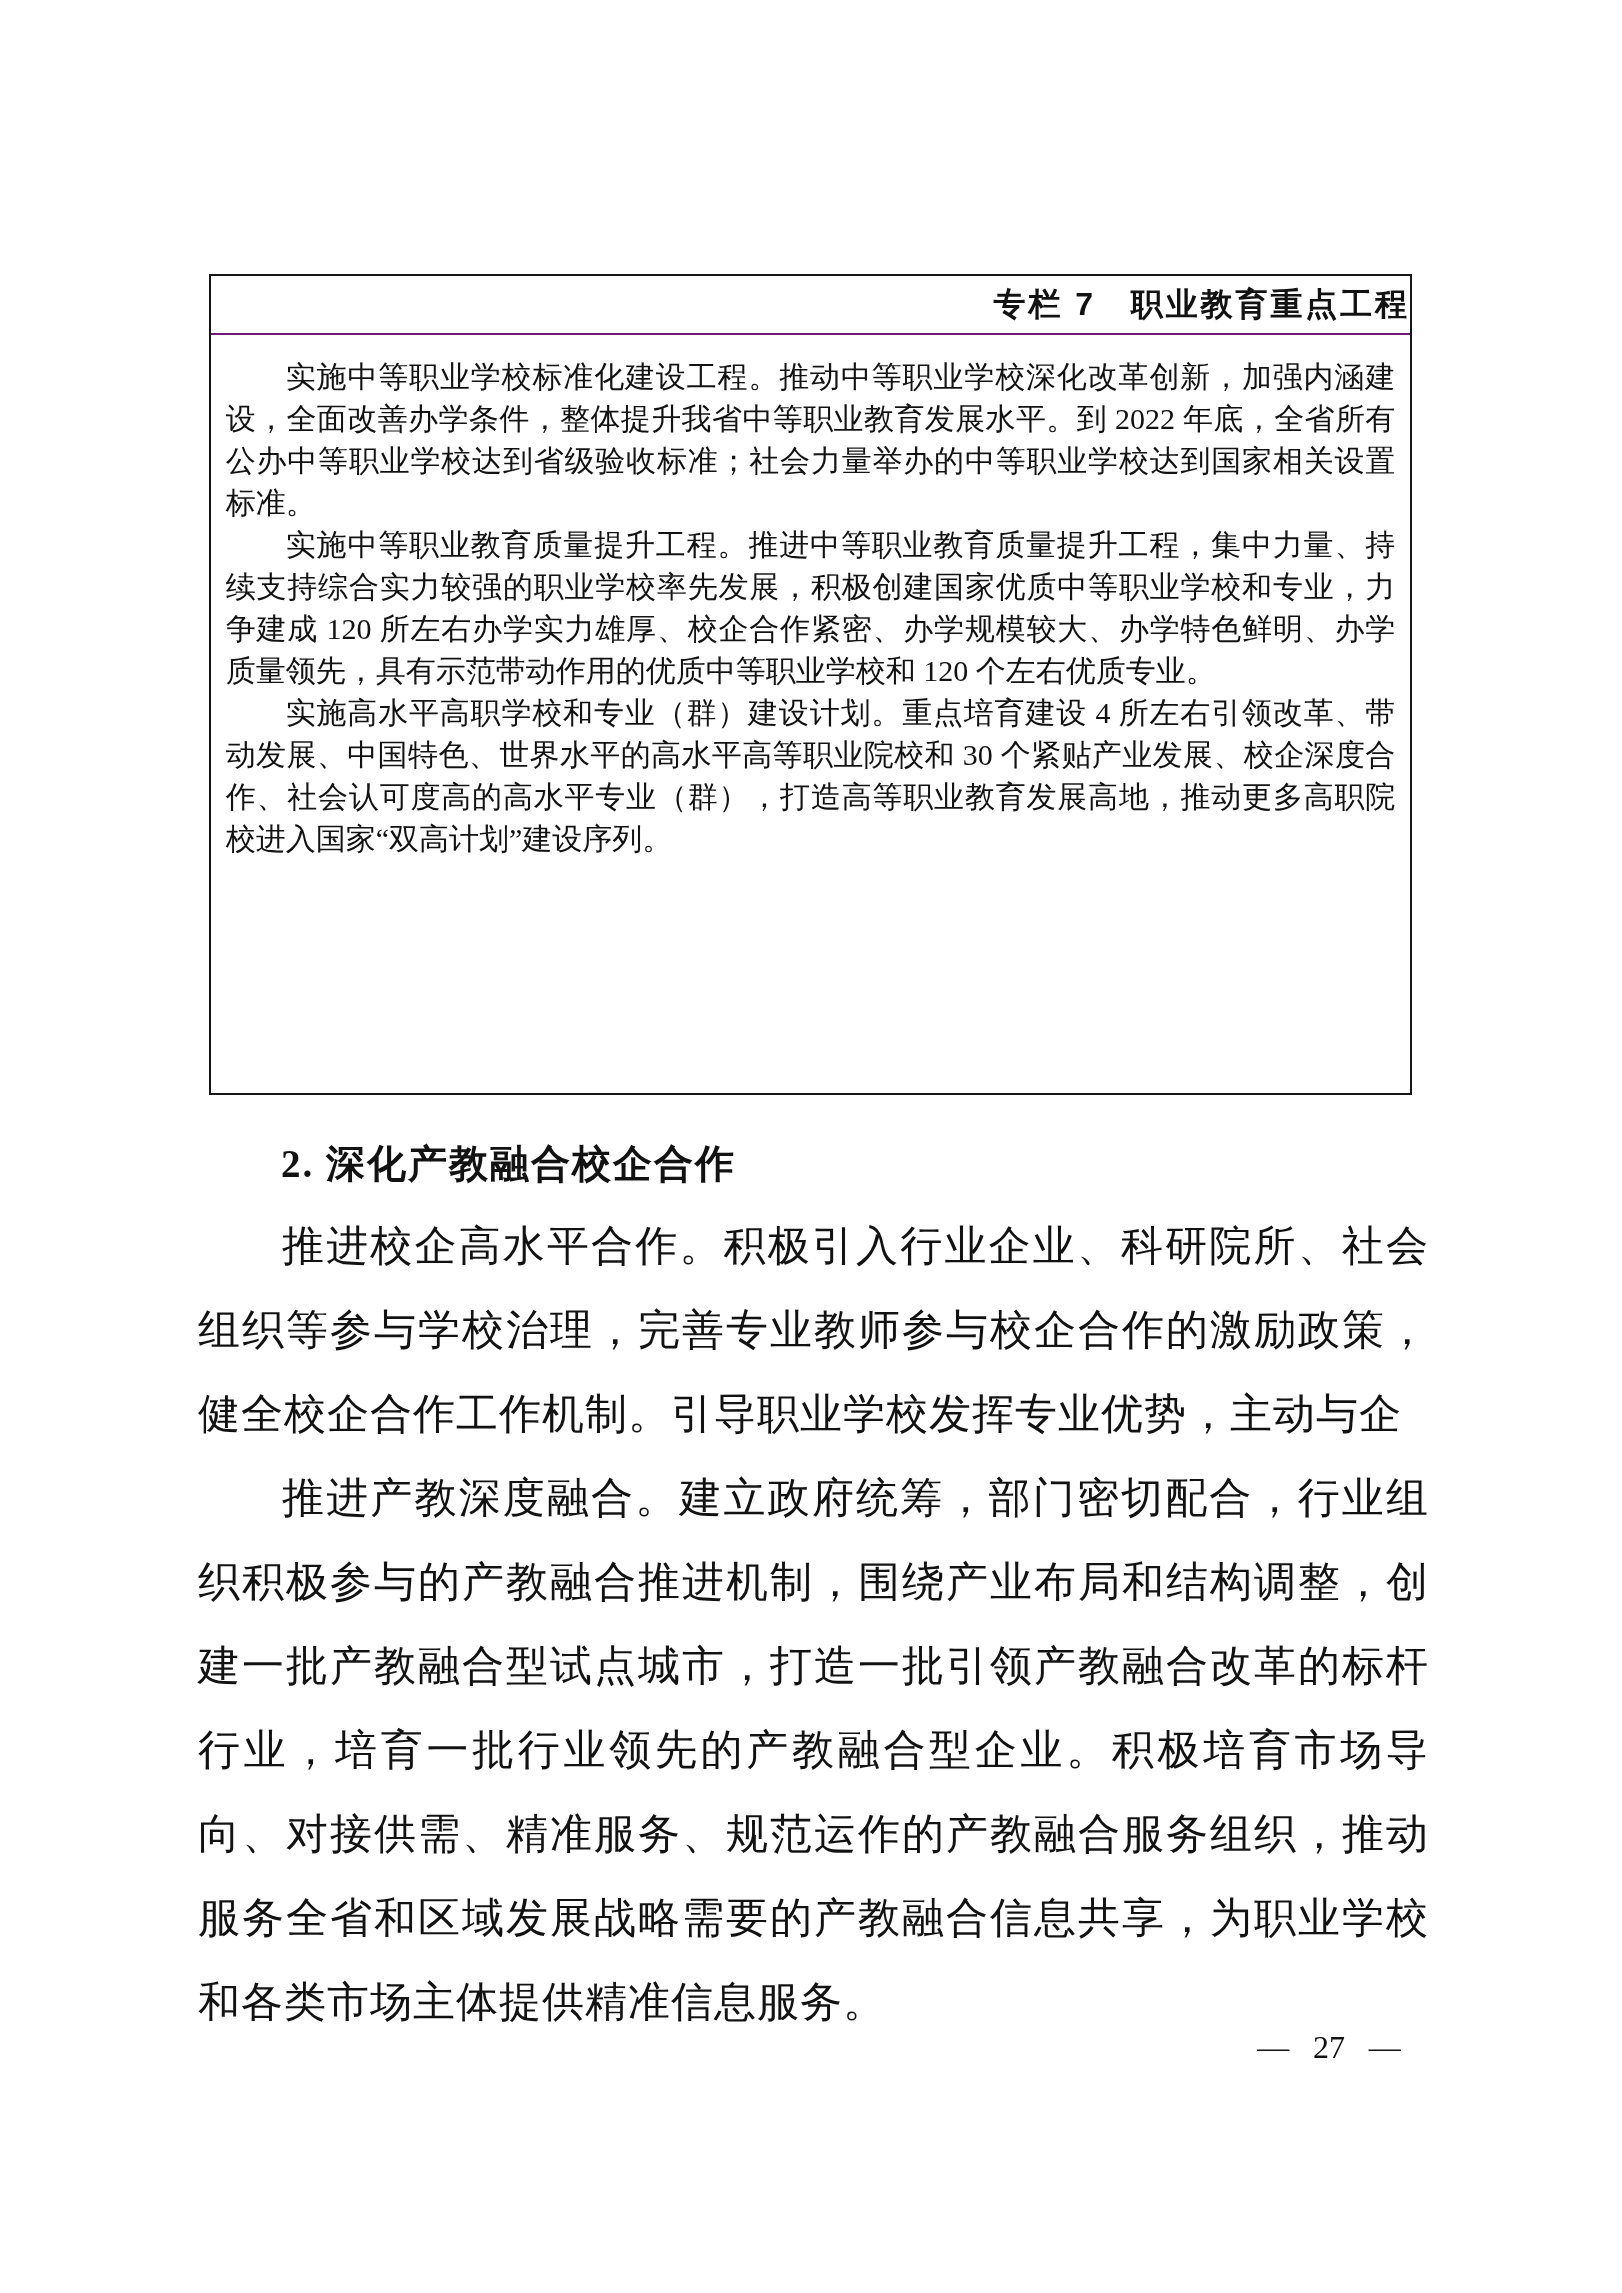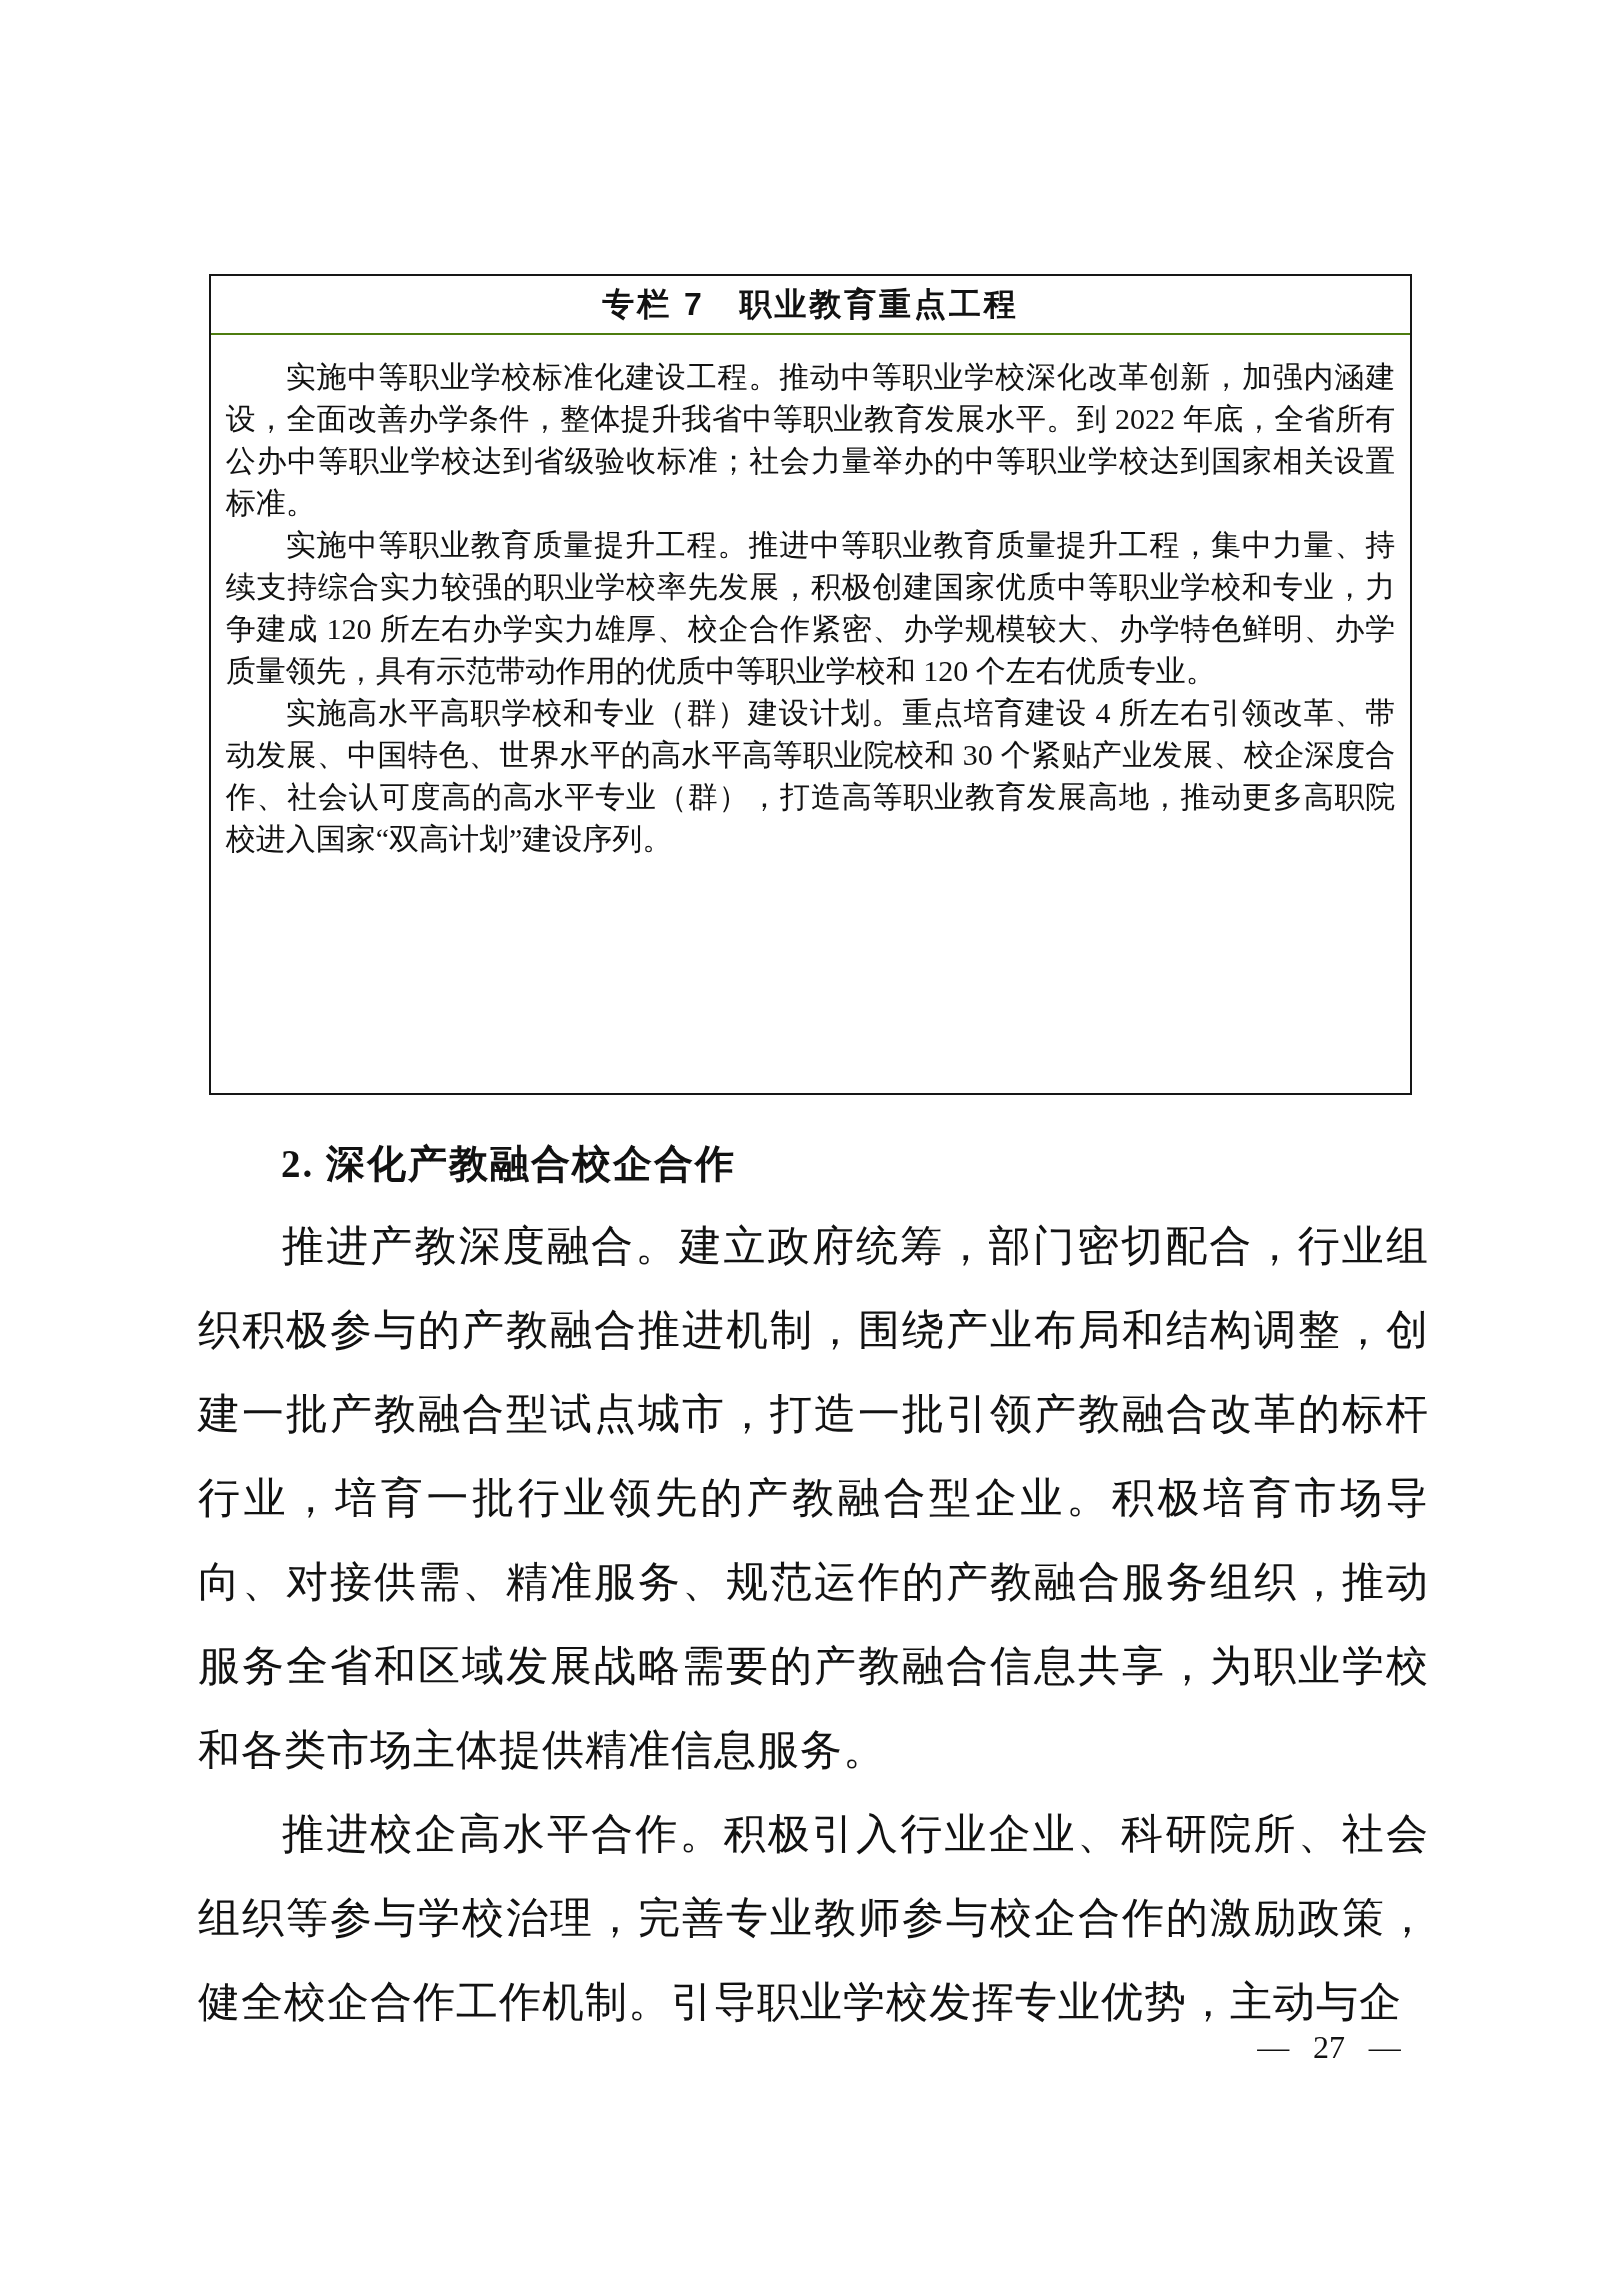--- a/index.html
+++ b/index.html
@@ -18,24 +18,24 @@
     position: absolute;
     left: 209px;
     top: 274px;
     width: 1203px;
     height: 821px;
     border: 2.9px solid #161616;
     background: #ffffff;
   }
   .panel-title-row {
     height: 59px;
-    border-bottom: 2px solid #4d7c0f;
+    border-bottom: 2px solid #701a75;
     display: flex;
     align-items: center;
-    justify-content: center;
+    justify-content: flex-end;
   }
   .panel-title {
     font-family: "Liberation Sans", sans-serif;
     font-weight: bold;
     font-size: 32px;
     letter-spacing: 2.9px;
     white-space: pre;
   }
   .panel-body {
     padding: 20.6px 14.7px 0 14.7px;
@@ -96,20 +96,20 @@
     <div class="panel-body">
       <p>实施中等职业学校标准化建设工程。推动中等职业学校深化改革创新，加强内涵建设，全面改善办学条件，整体提升我省中等职业教育发展水平。到 2022 年底，全省所有公办中等职业学校达到省级验收标准；社会力量举办的中等职业学校达到国家相关设置标准。</p>
       <p>实施中等职业教育质量提升工程。推进中等职业教育质量提升工程，集中力量、持续支持综合实力较强的职业学校率先发展，积极创建国家优质中等职业学校和专业，力争建成 120 所左右办学实力雄厚、校企合作紧密、办学规模较大、办学特色鲜明、办学质量领先，具有示范带动作用的优质中等职业学校和 120 个左右优质专业。</p>
       <p>实施高水平高职学校和专业（群）建设计划。重点培育建设 4 所左右引领改革、带动发展、中国特色、世界水平的高水平高等职业院校和 30 个紧贴产业发展、校企深度合作、社会认可度高的高水平专业（群），打造高等职业教育发展高地，推动更多高职院校进入国家“双高计划”建设序列。</p>
     </div>
   </div>
 
   <div class="section-heading">2. 深化产教融合校企合作</div>
 
   <div class="main-text">
+    <p>推进校企高水平合作。积极引入行业企业、科研院所、社会组织等参与学校治理，完善专业教师参与校企合作的激励政策，健全校企合作工作机制。引导职业学校发挥专业优势，主动与企</p>
     <p>推进产教深度融合。建立政府统筹，部门密切配合，行业组织积极参与的产教融合推进机制，围绕产业布局和结构调整，创建一批产教融合型试点城市，打造一批引领产教融合改革的标杆行业，培育一批行业领先的产教融合型企业。积极培育市场导向、对接供需、精准服务、规范运作的产教融合服务组织，推动服务全省和区域发展战略需要的产教融合信息共享，为职业学校和各类市场主体提供精准信息服务。</p>
-    <p>推进校企高水平合作。积极引入行业企业、科研院所、社会组织等参与学校治理，完善专业教师参与校企合作的激励政策，健全校企合作工作机制。引导职业学校发挥专业优势，主动与企</p>
   </div>
 
   <div class="page-footer">— 27 —</div>
 
 </div>
 
 
 </body></html>

